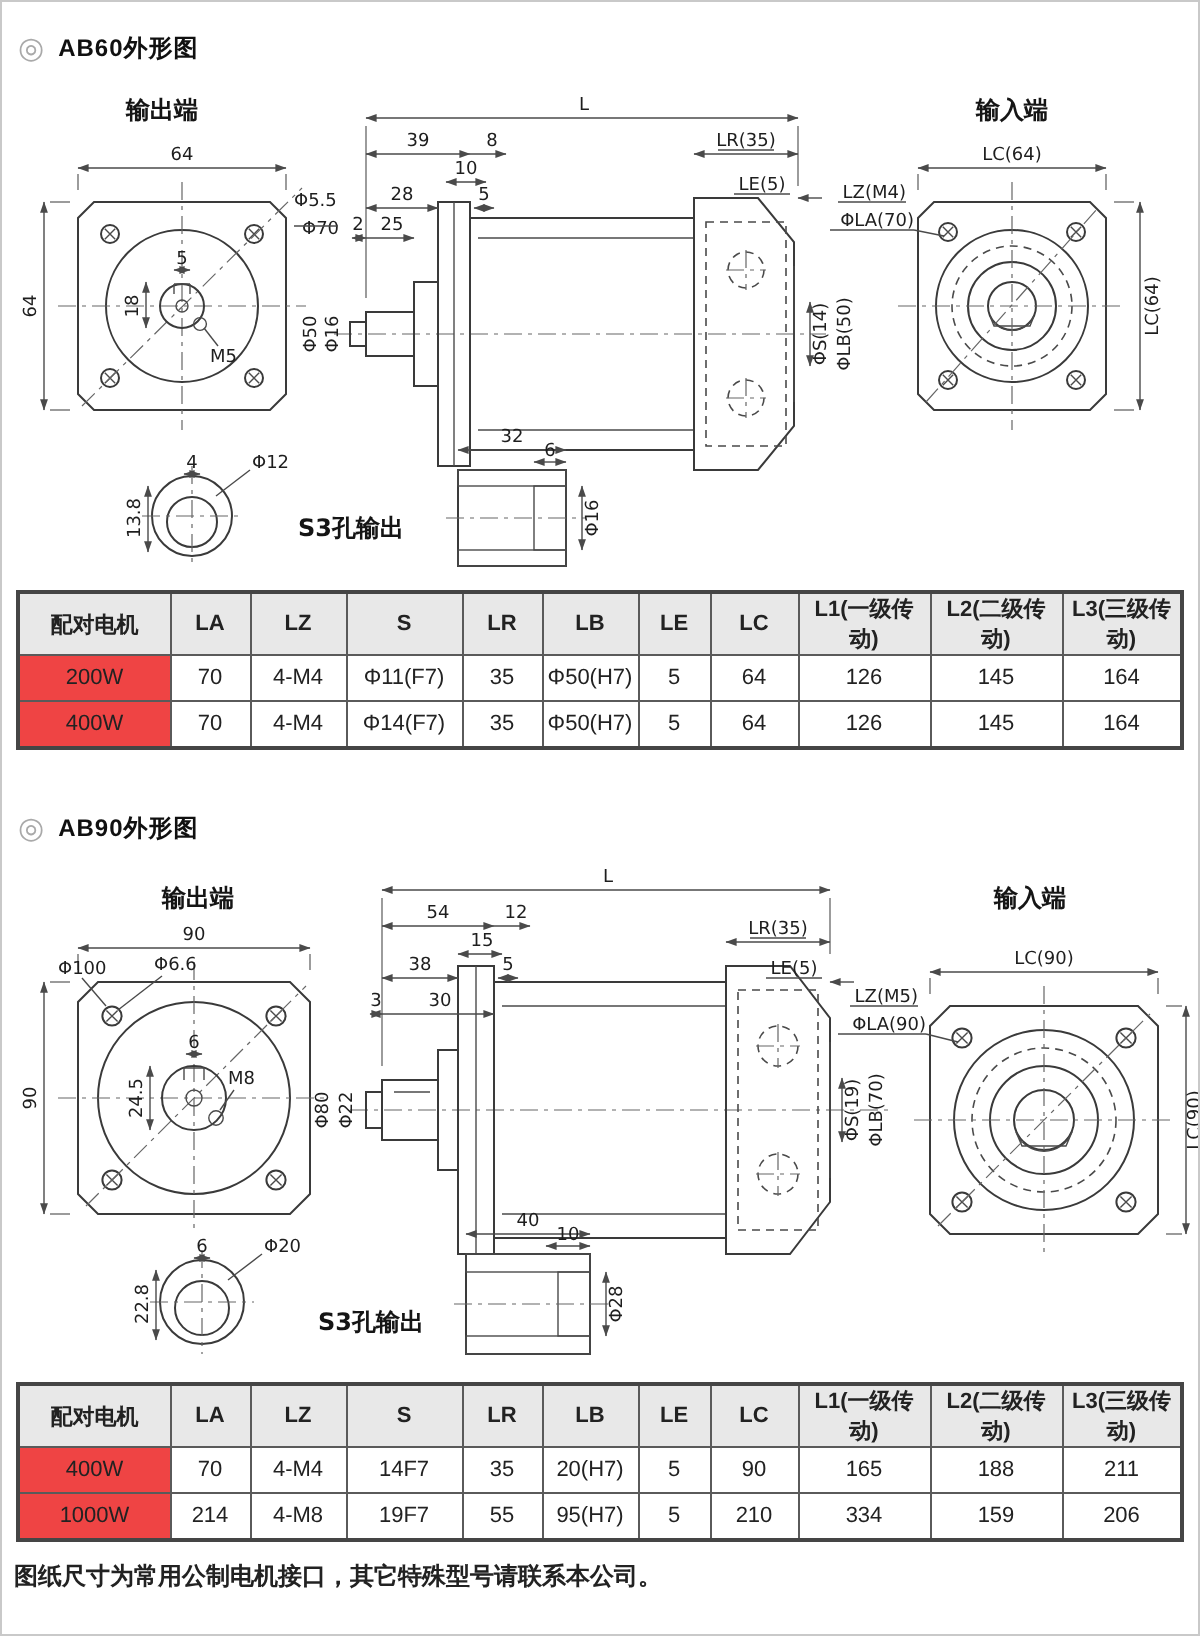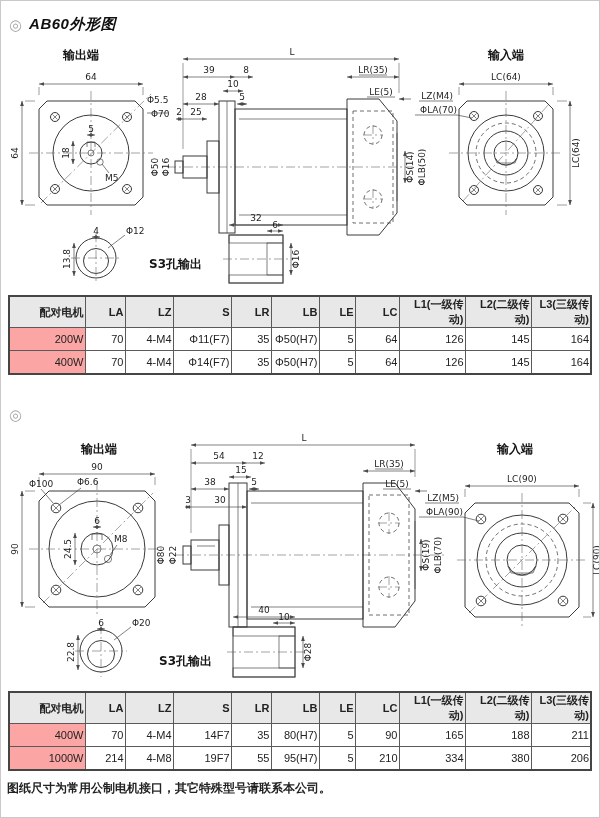--- a/index.html
+++ b/index.html
@@ -1,34 +1,34 @@
 <!DOCTYPE html>
 <html><head>
 <meta charset="utf-8">
 <style>
   html,body{margin:0;padding:0;background:#fff;}
   .page{width:600px;height:818px;box-sizing:border-box;border:1px solid #c9c9c9;
         background:#fff;font-family:"Liberation Sans",sans-serif;overflow:hidden;position:relative;}
   .section-title{display:flex;align-items:center;gap:7px;padding:10px 0 0 8px;height:26px;}
   .bullet{color:#a9a9a9;font-size:15px;line-height:1;}
-  .title-text{font-weight:bold;font-size:15px;color:#101010;letter-spacing:.5px;font-style:italic;}
+  .title-text{font-weight:bold;font-size:12px;color:#101010;letter-spacing:.5px;}
   svg{display:block;}
   .ln{stroke:#3a3a3a;stroke-width:1;fill:none;}
   .thin{stroke:#4a4a4a;stroke-width:.7;fill:none;}
   .cl{stroke:#666;stroke-width:.6;fill:none;stroke-dasharray:9 3 2 3;}
   .dash{stroke:#4a4a4a;stroke-width:.8;fill:none;stroke-dasharray:4 3;}
   .dim{stroke:#4a4a4a;stroke-width:.7;fill:none;}
   .ext{stroke:#4a4a4a;stroke-width:.55;fill:none;}
   .d{font:9px "DejaVu Sans",sans-serif;fill:#1e1e1e;}
   .cjk{font:bold 12px "DejaVu Sans",sans-serif;fill:#151515;}
   table.spec{border-collapse:collapse;width:582px;margin:6px auto 0;table-layout:fixed;
-             font-size:11px;text-align:right;color:#222;border:2px solid #454545;}
+             font-size:11px;text-align:center;color:#222;border:2px solid #454545;}
   table.spec th,table.spec td{border:1px solid #5a5a5a;height:22px;padding:0 1px;overflow:hidden;}
   table.spec th{background:#e8e8e8;font-weight:bold;font-size:11px;}
-  table.spec td.rowhead{background:#fca5a5;}
+  table.spec td.rowhead{background:#ef4444;}
   .footer-note{font-weight:bold;font-size:12px;color:#222;padding:9px 0 0 6px;}
   .gap{height:16px;}
 </style>
 </head>
 <body>
 
 <div class="page">
 
   <div class="section-title">
     <span class="bullet">◎</span>
@@ -256,20 +256,21 @@
           <td>145</td>
           <td>164</td>
         </tr>
       </tbody>
     </table>
 
   <div class="gap"></div>
 
   <div class="section-title">
     <span class="bullet">◎</span>
+    <span class="title-text">AB90外形图</span>
   </div>
 
   <svg width="600" height="258" viewBox="0 0 600 258">
     <defs>
       <marker id="ar2" viewBox="0 0 10 10" refX="9.5" refY="5" markerWidth="8" markerHeight="8" orient="auto-start-reverse">
         <path d="M0 1.5 L10 5 L0 8.5 z" fill="#4a4a4a"></path>
       </marker>
       <pattern id="h2" width="5" height="5" patternUnits="userSpaceOnUse" patternTransform="rotate(45)">
         <line x1="0" y1="0" x2="0" y2="5" stroke="#666" stroke-width="1"></line>
       </pattern>
@@ -455,37 +456,37 @@
           <th>L3(三级传动)</th>
         </tr>
       </thead>
       <tbody>
         <tr>
           <td class="rowhead">400W</td>
           <td>70</td>
           <td>4-M4</td>
           <td>14F7</td>
           <td>35</td>
-          <td>80(H7)</td>
+          <td>20(H7)</td>
           <td>5</td>
           <td>90</td>
           <td>165</td>
           <td>188</td>
           <td>211</td>
         </tr>
         <tr>
           <td class="rowhead">1000W</td>
           <td>214</td>
           <td>4-M8</td>
           <td>19F7</td>
           <td>55</td>
           <td>95(H7)</td>
           <td>5</td>
           <td>210</td>
           <td>334</td>
-          <td>380</td>
+          <td>159</td>
           <td>206</td>
         </tr>
       </tbody>
     </table>
 
   <div class="footer-note">图纸尺寸为常用公制电机接口，其它特殊型号请联系本公司。</div>
 </div>
 
 </body></html>

